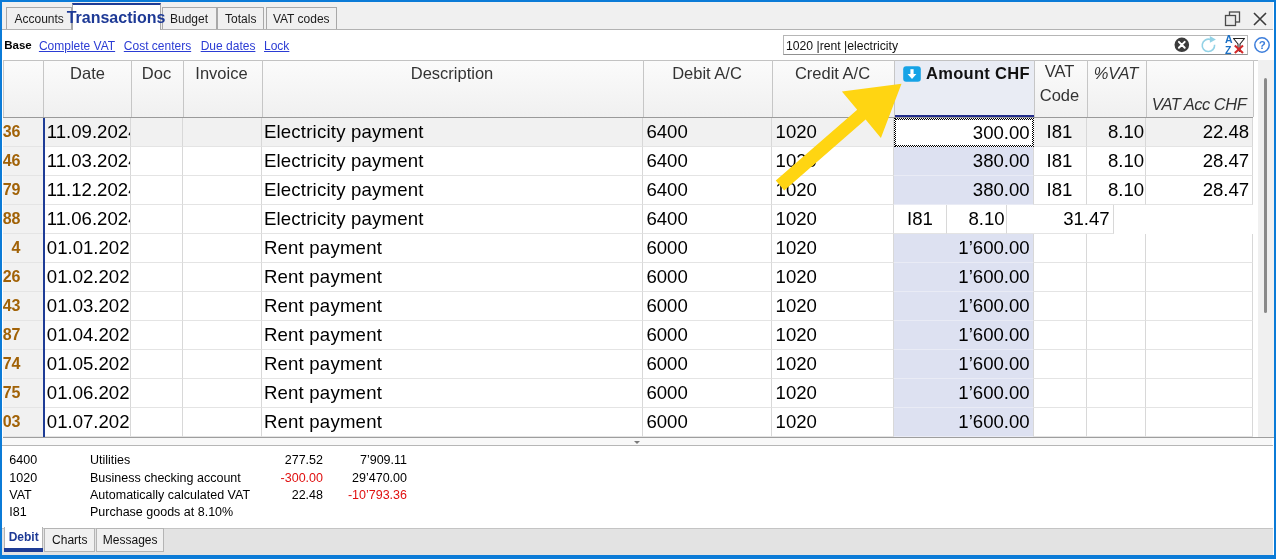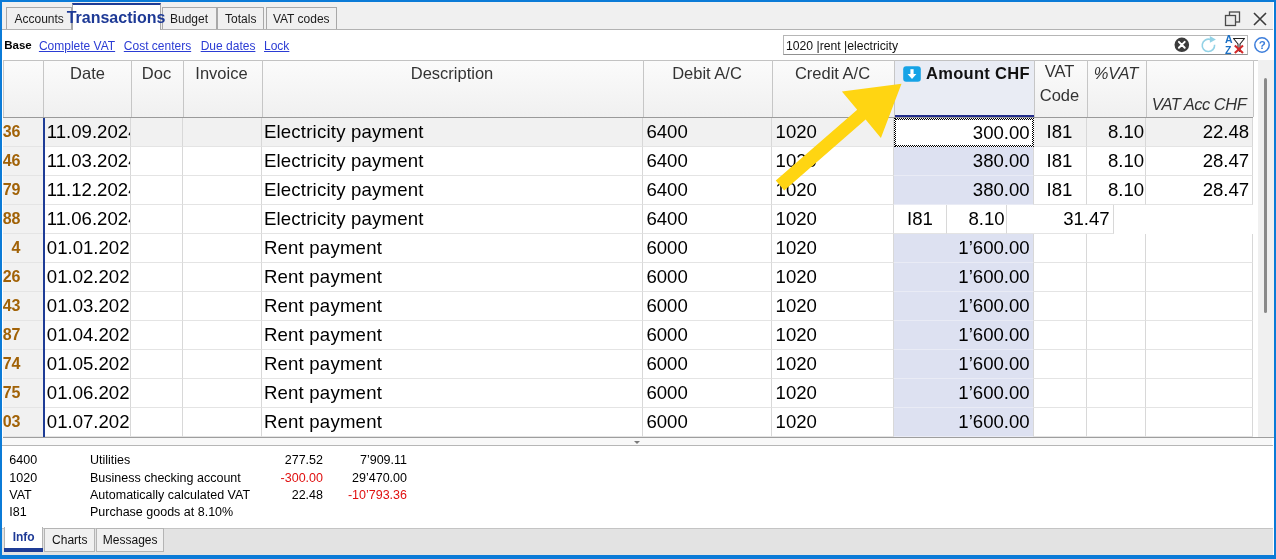--- a/index.html
+++ b/index.html
@@ -302,21 +302,21 @@
 <div class="inf" style="left:90px;top:487.9px;">Automatically calculated VAT</div>
 <div class="infr" style="left:243px;width:80px;top:487.9px;">22.48</div>
 <div class="infr red" style="left:325px;width:82px;top:487.9px;">-10’793.36</div>
 <div class="inf" style="left:9.3px;top:505.2px;">I81</div>
 <div class="inf" style="left:90px;top:505.2px;">Purchase goods at 8.10%</div>
 
 <div id="btline"></div>
 <div id="btstrip"></div>
 <div class="btab" style="left:44.4px;width:50.8px;">Charts</div>
 <div class="btab" style="left:96.2px;width:68px;">Messages</div>
-<div id="binfo">Info</div>
+<div id="binfo">Debit</div>
 <div id="binfoline"></div>
 
 <svg width="1276" height="559" style="left:0;top:0;pointer-events:none;" viewBox="0 0 1276 559">
   <path d="M901.5 83.7 L841.9 91.4 L857.2 109.7 L775.8 180.5 L784.2 190.5 L865.6 119.6 L880.9 137.9 Z" fill="#ffd512"></path>
 </svg>
 
 <div class="fr" style="left:0;top:0;width:1276px;height:2px;"></div>
 <div class="fr" style="left:0;top:0;width:2px;height:559px;"></div>
 <div class="fr" style="left:1274px;top:0;width:2px;height:559px;"></div>
 <div class="fr" style="left:0;top:555px;width:1276px;height:4px;"></div>

